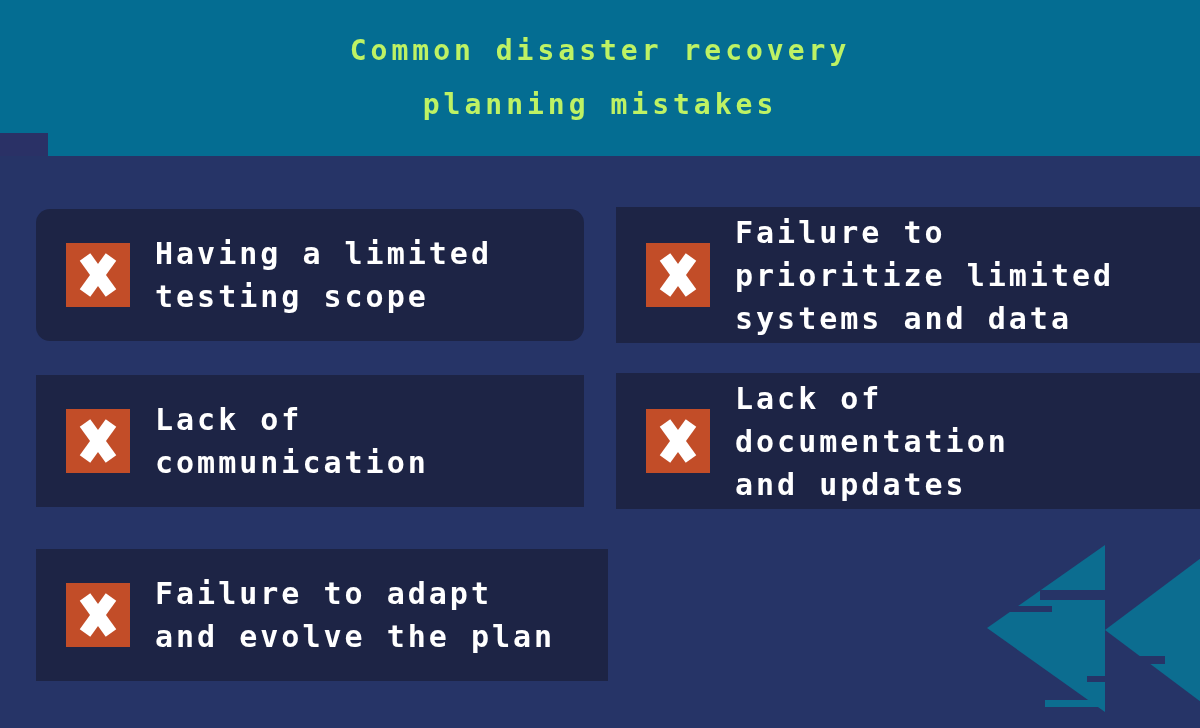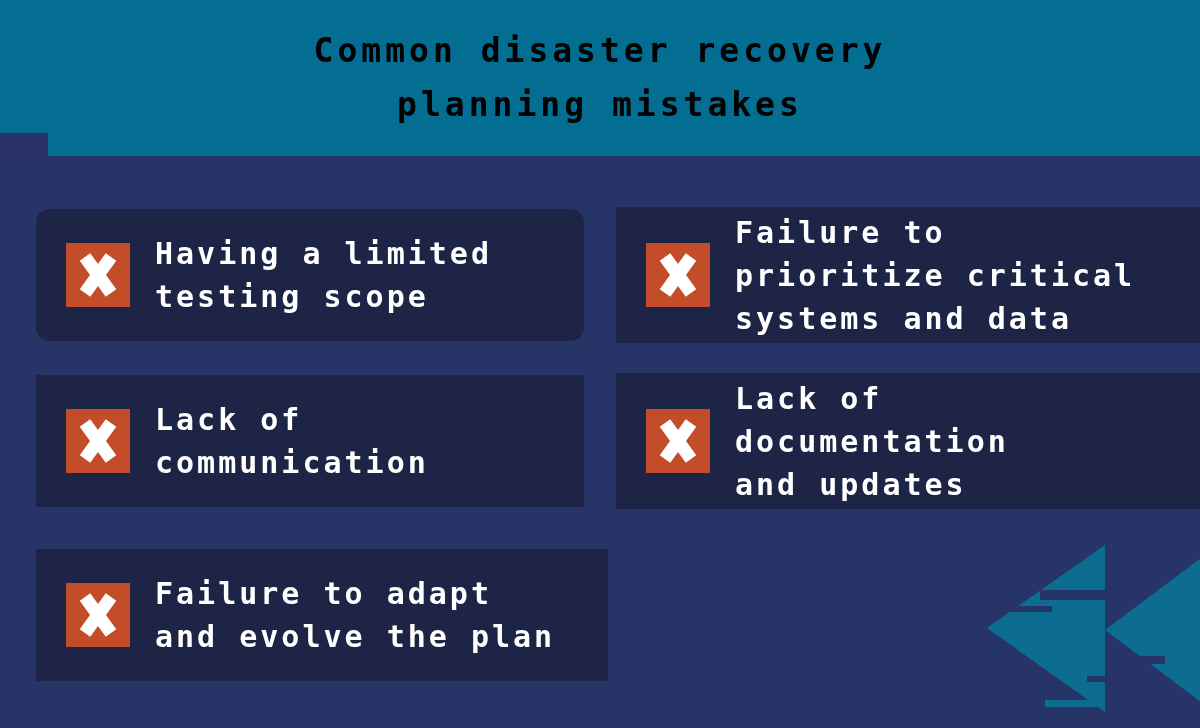--- a/index.html
+++ b/index.html
@@ -16,22 +16,22 @@
   .header {
     position: absolute;
     left: 0; top: 0;
     width: 1200px; height: 156px;
     background: #046D92;
     display: flex;
     align-items: center;
     justify-content: center;
   }
   .title {
-    color: #000000;
-    font-size: 33px;
+    color: #bef264;
+    font-size: 28px;
     font-weight: bold;
     letter-spacing: 4px;
     line-height: 54px;
     text-align: center;
     white-space: pre-line;
     margin: 4px;
   }
   .corner-notch {
     position: absolute;
     left: 0; top: 133px;
@@ -100,21 +100,21 @@
 </div>
 
 <div class="card card-2">
   <span class="xbox">
     <svg viewBox="0 0 64 64" width="64" height="64" aria-hidden="true">
       <line x1="19" y1="14" x2="45" y2="50" stroke="#FFFFFF" stroke-width="13"></line>
       <line x1="45" y1="14" x2="19" y2="50" stroke="#FFFFFF" stroke-width="13"></line>
     </svg>
   </span>
   <div class="card-text">Failure to
-prioritize critical
+prioritize limited
 systems and data</div>
 </div>
 
 <div class="card card-3">
   <span class="xbox">
     <svg viewBox="0 0 64 64" width="64" height="64" aria-hidden="true">
       <line x1="19" y1="14" x2="45" y2="50" stroke="#FFFFFF" stroke-width="13"></line>
       <line x1="45" y1="14" x2="19" y2="50" stroke="#FFFFFF" stroke-width="13"></line>
     </svg>
   </span>

